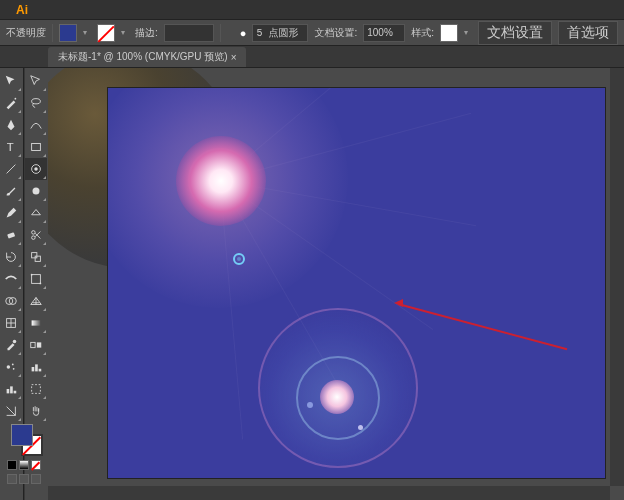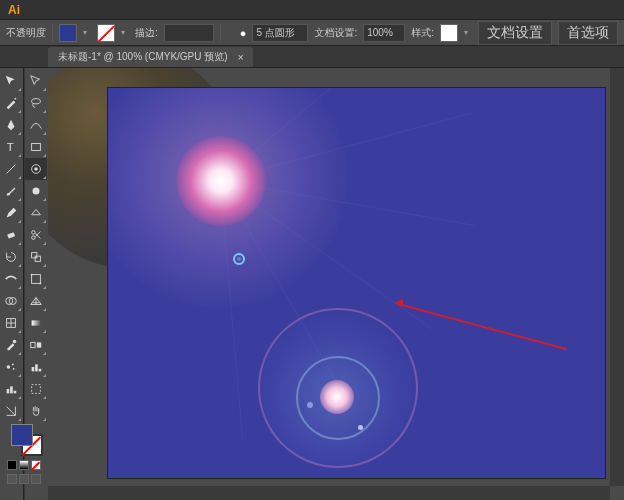--- a/index.html
+++ b/index.html
@@ -1,39 +1,39 @@
 <!DOCTYPE html>
 <html><head>
 <meta charset="utf-8">
 <style>
 * { margin: 0; padding: 0; box-sizing: border-box; }
 body { width: 624px; height: 500px; background: #323232; font-family: "Microsoft YaHei", sans-serif; font-size: 11px; color: #ccc; overflow: hidden; position: relative; }
 
 
-.menubar { height: 20px; background: #323232; display: flex; align-items: center; padding: 0 4px; border-bottom: 1px solid #222; }
+.menubar { height: 20px; background: #323232; display: flex; align-items: center; padding: 0 12px; border-bottom: 1px solid #222; }
 .app-icon { width: 20px; height: 20px; display: flex; align-items: center; justify-content: center; color: #ff9a00; font-weight: bold; font-size: 12px; margin-right: 6px; }
 .menu-items { display: flex; gap: 2px; }
 .menu-item { padding: 2px 6px; cursor: pointer; white-space: nowrap; }
 
 
 .controlbar { height: 26px; background: #4a4a4a; display: flex; align-items: center; padding: 0 6px; gap: 6px; border-bottom: 1px solid #222; }
 .ctrl-label { font-size: 10px; white-space: nowrap; }
 .swatch { width: 18px; height: 18px; border: 1px solid #666; }
 .swatch-blue { background: #2b3a8f; }
 .swatch-white { background: #fff; }
 .swatch-none { background: #fff; position: relative; }
 .swatch-none::after { content: ''; position: absolute; width: 140%; height: 2px; background: red; top: 50%; left: -20%; transform: rotate(-45deg); }
 .dropdown-arrow { width: 8px; font-size: 8px; color: #999; }
 .ctrl-input { width: 50px; height: 18px; background: #333; border: 1px solid #555; color: #ccc; font-size: 10px; padding: 0 3px; }
 .ctrl-btn { padding: 2px 8px; background: #3a3a3a; border: 1px solid #555; font-size: 14px; cursor: pointer; white-space: nowrap; }
 .sep { width: 1px; height: 18px; background: #555; }
 
 
 .doctab-bar { height: 22px; background: #383838; display: flex; align-items: flex-end; padding-left: 48px; border-bottom: 1px solid #222; }
-.doctab { padding: 3px 10px; background: #4a4a4a; font-size: 10px; border-top-left-radius: 3px; border-top-right-radius: 3px; display: flex; align-items: center; gap: 10px; }
+.doctab { padding: 3px 10px; background: #4a4a4a; font-size: 10px; border-top-left-radius: 3px; border-top-right-radius: 3px; display: flex; align-items: center; gap: 3px; }
 .doctab-close { font-size: 10px; cursor: pointer; }
 
 
 .main { display: flex; height: calc(100% - 68px); }
 
 
 .toolbox { width: 24px; background: #4a4a4a; display: flex; flex-direction: column; padding: 2px 0; border-right: 1px solid #222; }
 .toolbox.right-col { border-right: none; border-left: 1px solid #383838; }
 .tool { width: 22px; height: 22px; display: flex; align-items: center; justify-content: center; cursor: pointer; color: #ddd; position: relative; }
 .tool.active { background: #333; }
@@ -88,21 +88,21 @@
   <div class="sep"></div>
   <div class="swatch swatch-blue"></div>
   <span class="dropdown-arrow">▾</span>
   <div class="swatch swatch-none"></div>
   <span class="dropdown-arrow">▾</span>
   <span class="ctrl-label">描边:</span>
   <input class="ctrl-input" value="" style="">
   <div class="sep"></div>
   <div style="flex:1"></div>
   <span style="color:#fff">●</span>
-  <input class="ctrl-input" style="width: 56px;" value="5 点圆形">
+  <input class="ctrl-input" style="width: 56px; font-family: Liberation Mono, monospace;" value="5 点圆形">
   <span class="ctrl-label">文档设置:</span>
   <input class="ctrl-input" style="width: 42px;" value="100%">
   <span class="ctrl-label">样式:</span>
   <div class="swatch swatch-white"></div>
   <span class="dropdown-arrow">▾</span>
   <div class="ctrl-btn">文档设置</div>
   <div class="ctrl-btn">首选项</div>
 </div>
 
 <div class="doctab-bar">

